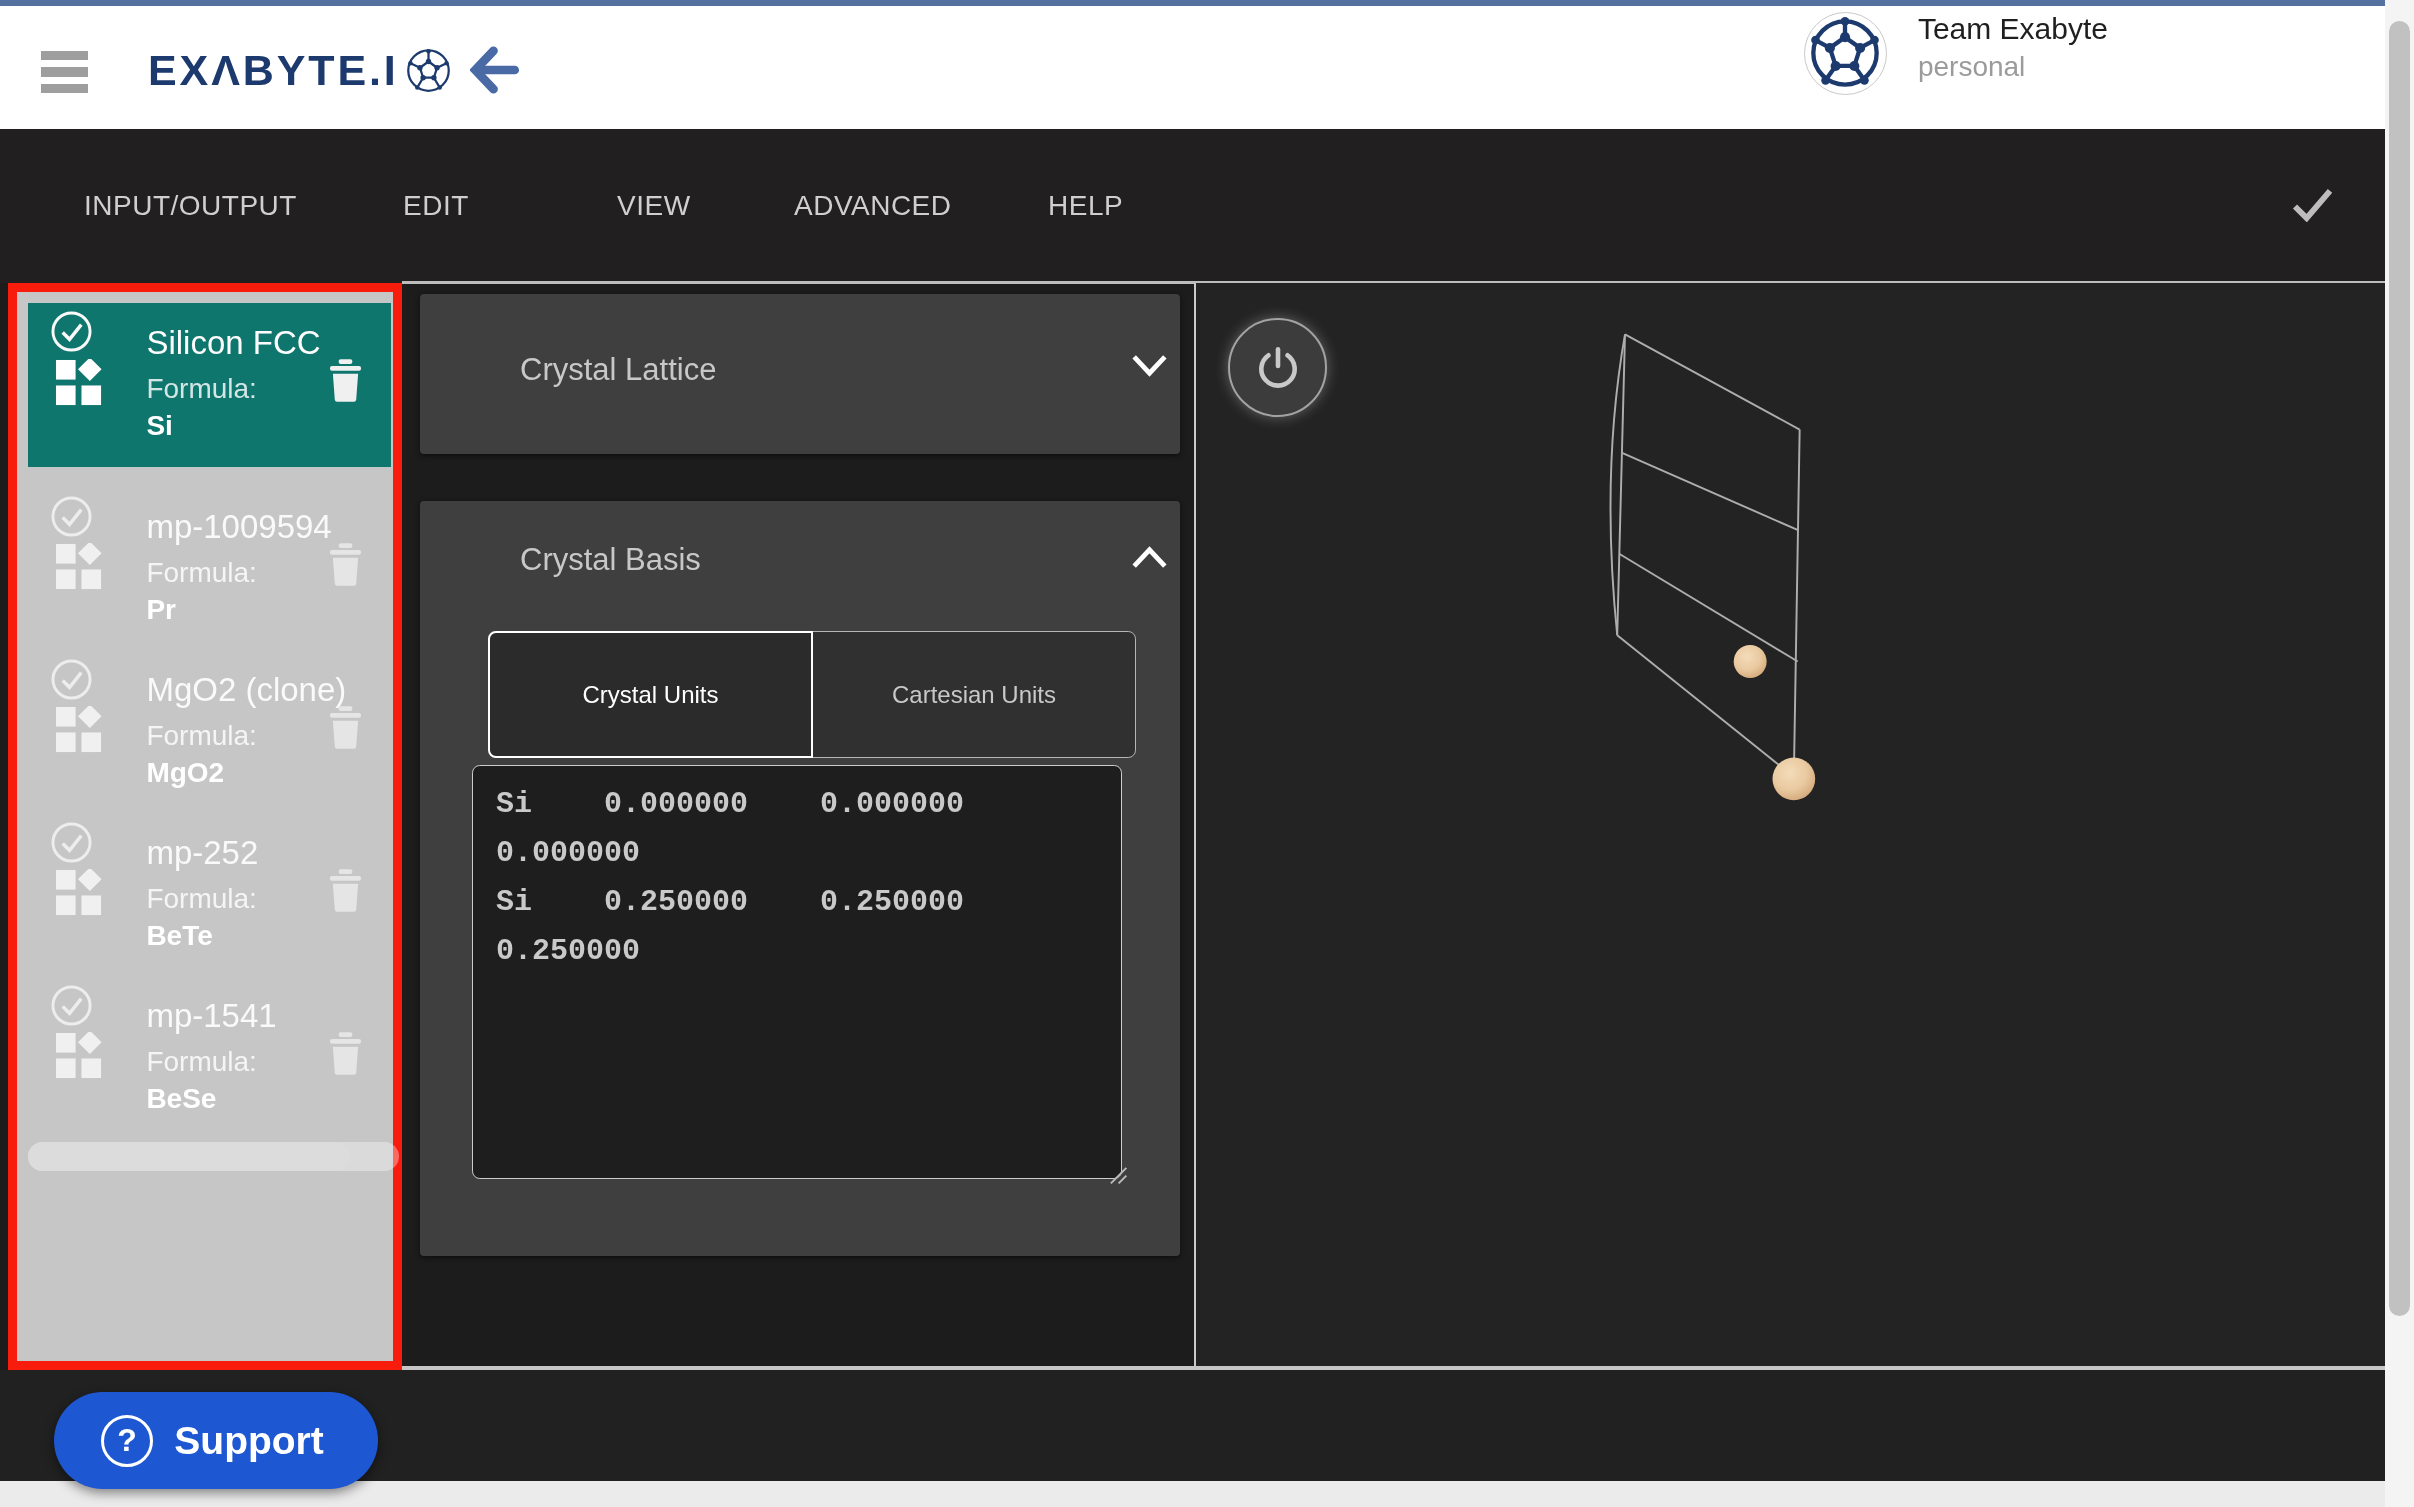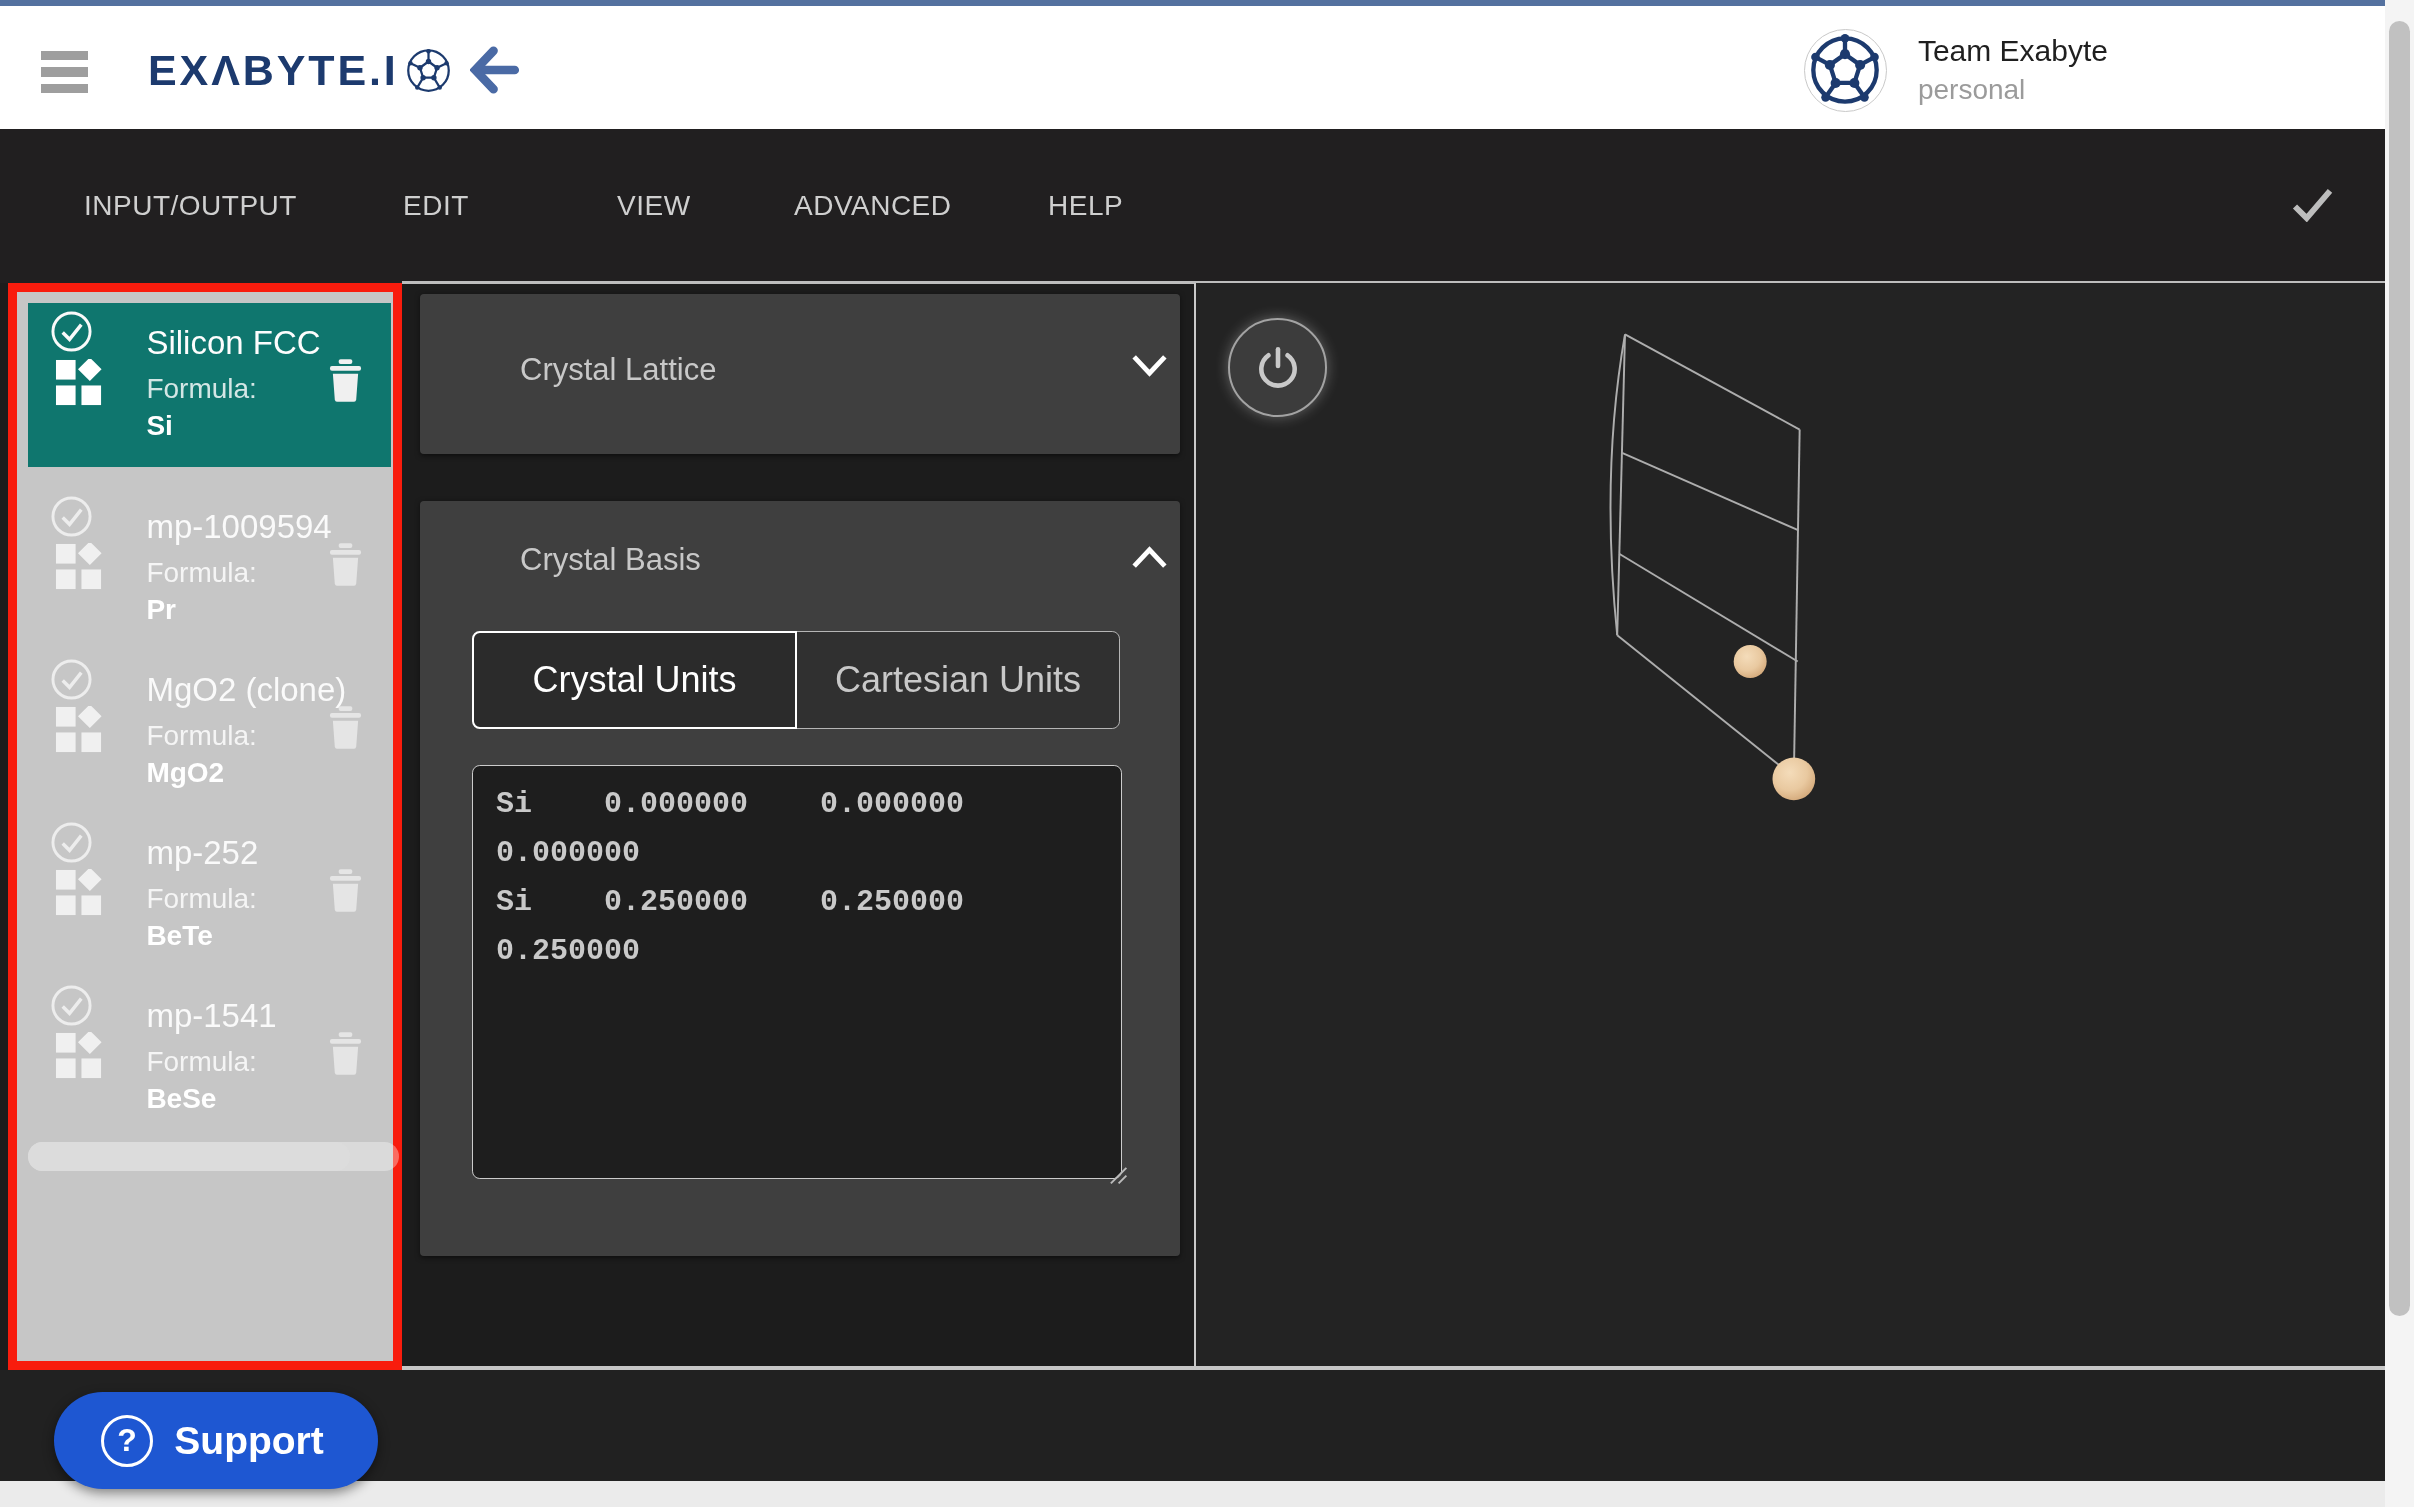--- a/index.html
+++ b/index.html
@@ -10,21 +10,21 @@
   .top-strip{position:absolute;left:0;top:0;width:2414px;height:5.8px;background:#54719f;}
   .header{position:absolute;left:0;top:5.8px;width:2414px;height:123px;background:#ffffff;}
   .hamburger{position:absolute;left:41px;top:45px;width:47px;height:43px;cursor:pointer;}
   .hamburger .bar{position:absolute;left:0;width:47px;height:9.7px;background:#9e9e9e;}
   .hamburger .b1{top:0;} .hamburger .b2{top:16.5px;} .hamburger .b3{top:33px;}
   .logo{position:absolute;left:148px;top:5.8px;height:117px;display:flex;align-items:center;gap:7px;}
   .logo-text{font-size:43px;font-weight:600;letter-spacing:2.9px;color:#1c3a6e;}
   .back-arrow{position:absolute;left:470px;top:39px;width:49px;height:50px;cursor:pointer;}
   .page-title{position:absolute;left:551px;top:5.8px;height:117px;display:flex;align-items:center;
               font-size:35px;font-weight:500;letter-spacing:1px;color:#40619a;}
-  .account{position:absolute;right:306px;top:5.8px;height:117px;display:flex;align-items:center;gap:31px;cursor:pointer;}
+  .account{position:absolute;right:306px;top:5.8px;height:117px;display:flex;gap:31px;cursor:pointer;}
   .avatar{width:83px;height:83px;border-radius:50%;border:1.9px solid #c9c9c9;box-sizing:border-box;
           display:flex;align-items:center;justify-content:center;background:#fff;}
   .account-names{display:flex;flex-direction:column;gap:5.8px;}
   .account-name{font-size:30px;color:#1f1f1f;}
   .account-plan{font-size:28px;color:#9b9b9b;}
 
   
   .menubar{position:absolute;left:0;top:129px;width:2414px;height:154px;background:#211f20;}
   .menu-item{position:absolute;top:0;height:154px;display:flex;align-items:center;
              font-size:28px;color:#cfcfcf;letter-spacing:0.5px;cursor:pointer;}
@@ -62,22 +62,22 @@
   .card-basis{top:218px;height:755px;}
   .card-header{position:absolute;left:0;top:0;width:100%;height:116px;cursor:pointer;margin-left:48px;}
   .card-title{position:absolute;left:52px;font-size:31px;color:#c8c8c8;}
   .card-lattice .card-title{top:58px;}
   .card-basis .card-title{top:41px;}
   .chevron{position:absolute;right:60px;width:37px;height:23px;cursor:pointer;}
   .card-lattice .chevron{top:60px;}
   .card-basis .chevron{top:45px;}
 
   .tabs{position:absolute;left:52px;top:130px;width:648px;height:127px;}
-  .tab{position:absolute;top:0;height:98px;box-sizing:border-box;display:flex;
-       align-items:center;justify-content:center;font-size:36px;cursor:pointer;}
+  .tab{position:absolute;top:0;height:127px;box-sizing:border-box;display:flex;
+       align-items:center;justify-content:center;font-size:24px;cursor:pointer;margin-left:16px;}
   .tab-active{left:0;width:325px;background:#2b2b2b;border:2.9px solid #ffffff;
               border-radius:7.8px 0 0 7.8px;color:#ffffff;font-weight:500;z-index:2;}
   .tab-inactive{left:324px;width:324px;background:#303030;border:1.9px solid #b5b5b5;
                 border-radius:0 7.8px 7.8px 0;color:#c8c8c8;}
 
   .basis-textarea{position:absolute;left:52px;top:264px;width:650px;height:414px;box-sizing:border-box;
                   background:#1e1e1e;border:1.9px solid #cccccc;border-radius:7.8px;resize:none;
                   color:#c9c9c9;font-family:"Liberation Mono","DejaVu Sans Mono",monospace;
                   font-size:30px;line-height:49px;padding:13.6px 23px;outline:none;
                   white-space:pre-wrap;word-break:break-word;overflow:hidden;font-weight:bold;}

